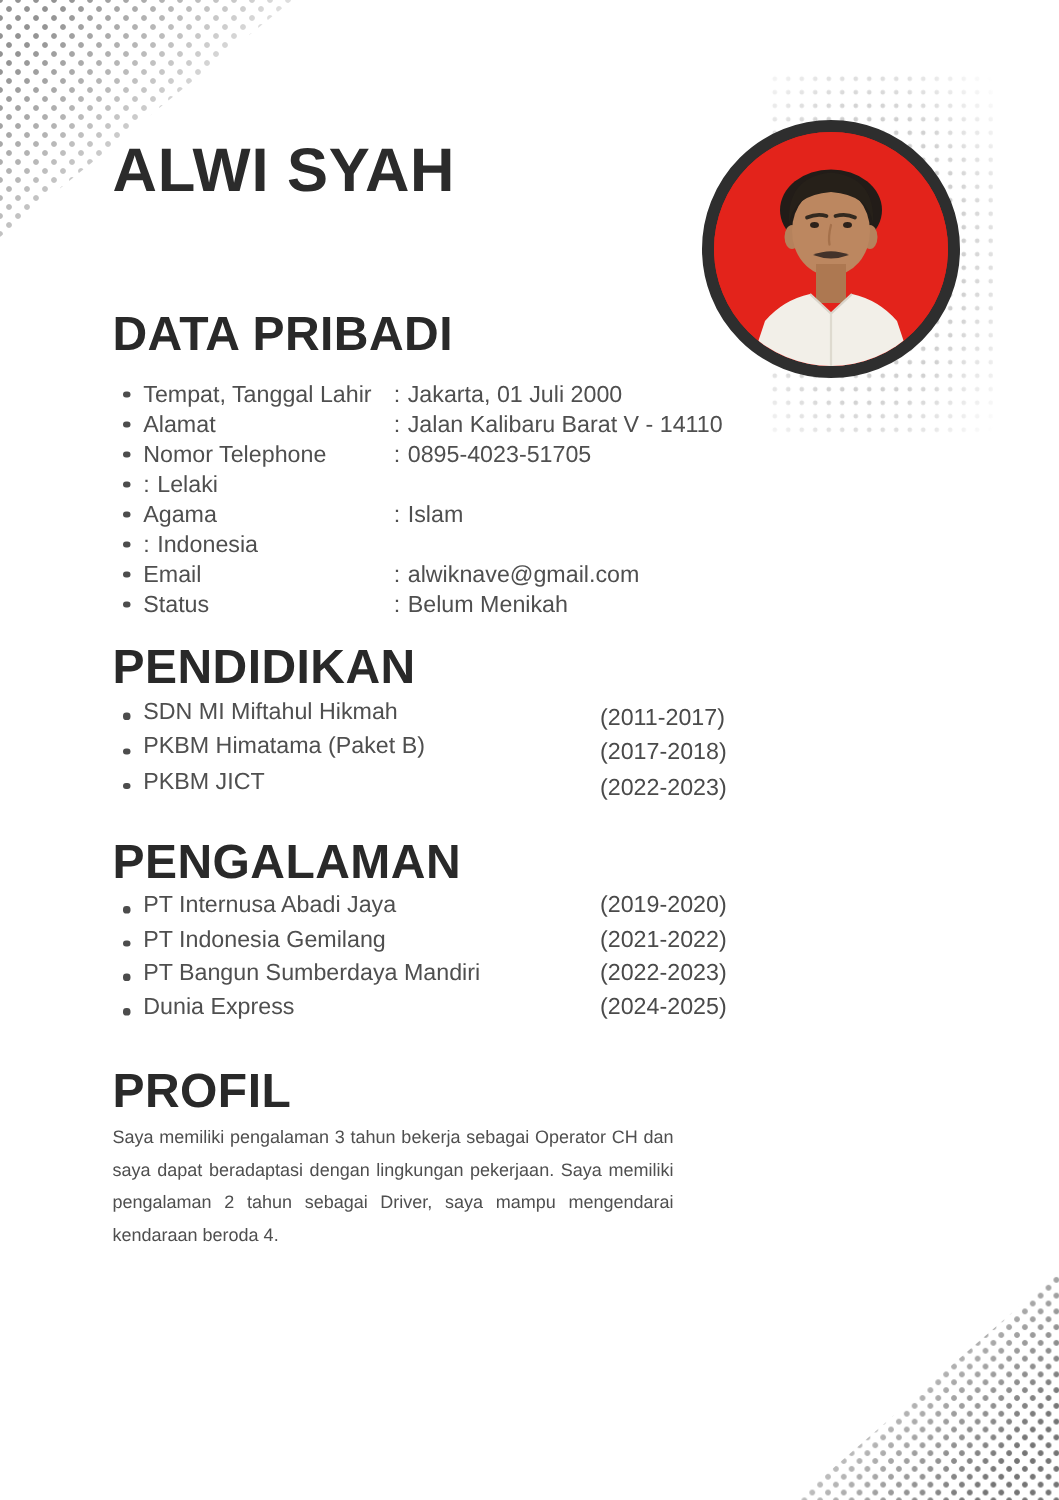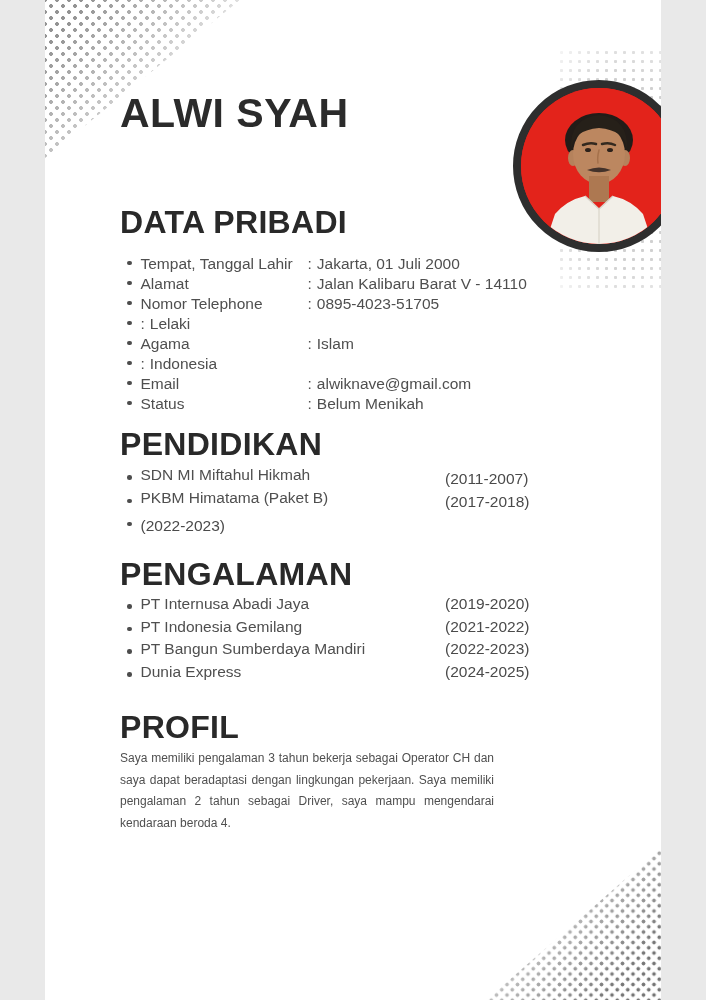--- a/index.html
+++ b/index.html
@@ -1,17 +1,17 @@
 <!DOCTYPE html>
 <html style="--accent_red: #e3231b; --ring_color: #2e2e2e; --halftone_gray: #8d8d8d; --halftone_dark: #6e6e6e; --dot_light: #d0d0d0;"><head>
 <meta charset="utf-8">
 <style>
   html,body{margin:0;padding:0;background:#e9e9e9;}
   .page{
-    position:relative;width:616px;height:1000px;margin:0 auto;background:#ffffff;
+    position:relative;width:706px;height:1000px;margin:0 auto;background:#ffffff;
     font-family:"Liberation Sans",sans-serif;overflow:hidden;
   }
   
   .halftone{
     position:absolute;
     background-image:
       radial-gradient(circle, currentColor 1.6px, transparent 2.2px),
       radial-gradient(circle, currentColor 1.6px, transparent 2.2px);
     background-size:12px 12px;
     background-position:0 0,6px 6px;
@@ -171,29 +171,30 @@
       <span class="colon">:</span>
       <span class="value">Belum Menikah</span>
     </div>
   </div>
 
   <h2 class="h2 pendidikan">PENDIDIKAN</h2>
   <div class="list pend">
     <div class="li">
       <span class="bullet"></span>
       <span class="li-name">SDN MI Miftahul Hikmah</span>
-      <span class="li-year">(2011-2007)</span>
+      <span class="li-year">(2011-2017)</span>
     </div>
     <div class="li">
       <span class="bullet"></span>
       <span class="li-name">PKBM Himatama (Paket B)</span>
       <span class="li-year">(2017-2018)</span>
     </div>
     <div class="li">
       <span class="bullet"></span>
+      <span class="li-name">PKBM JICT</span>
       <span class="li-year">(2022-2023)</span>
     </div>
   </div>
 
   <h2 class="h2 pengalaman">PENGALAMAN</h2>
   <div class="list peng">
     <div class="li">
       <span class="bullet"></span>
       <span class="li-name">PT Internusa Abadi Jaya</span>
       <span class="li-year">(2019-2020)</span>

